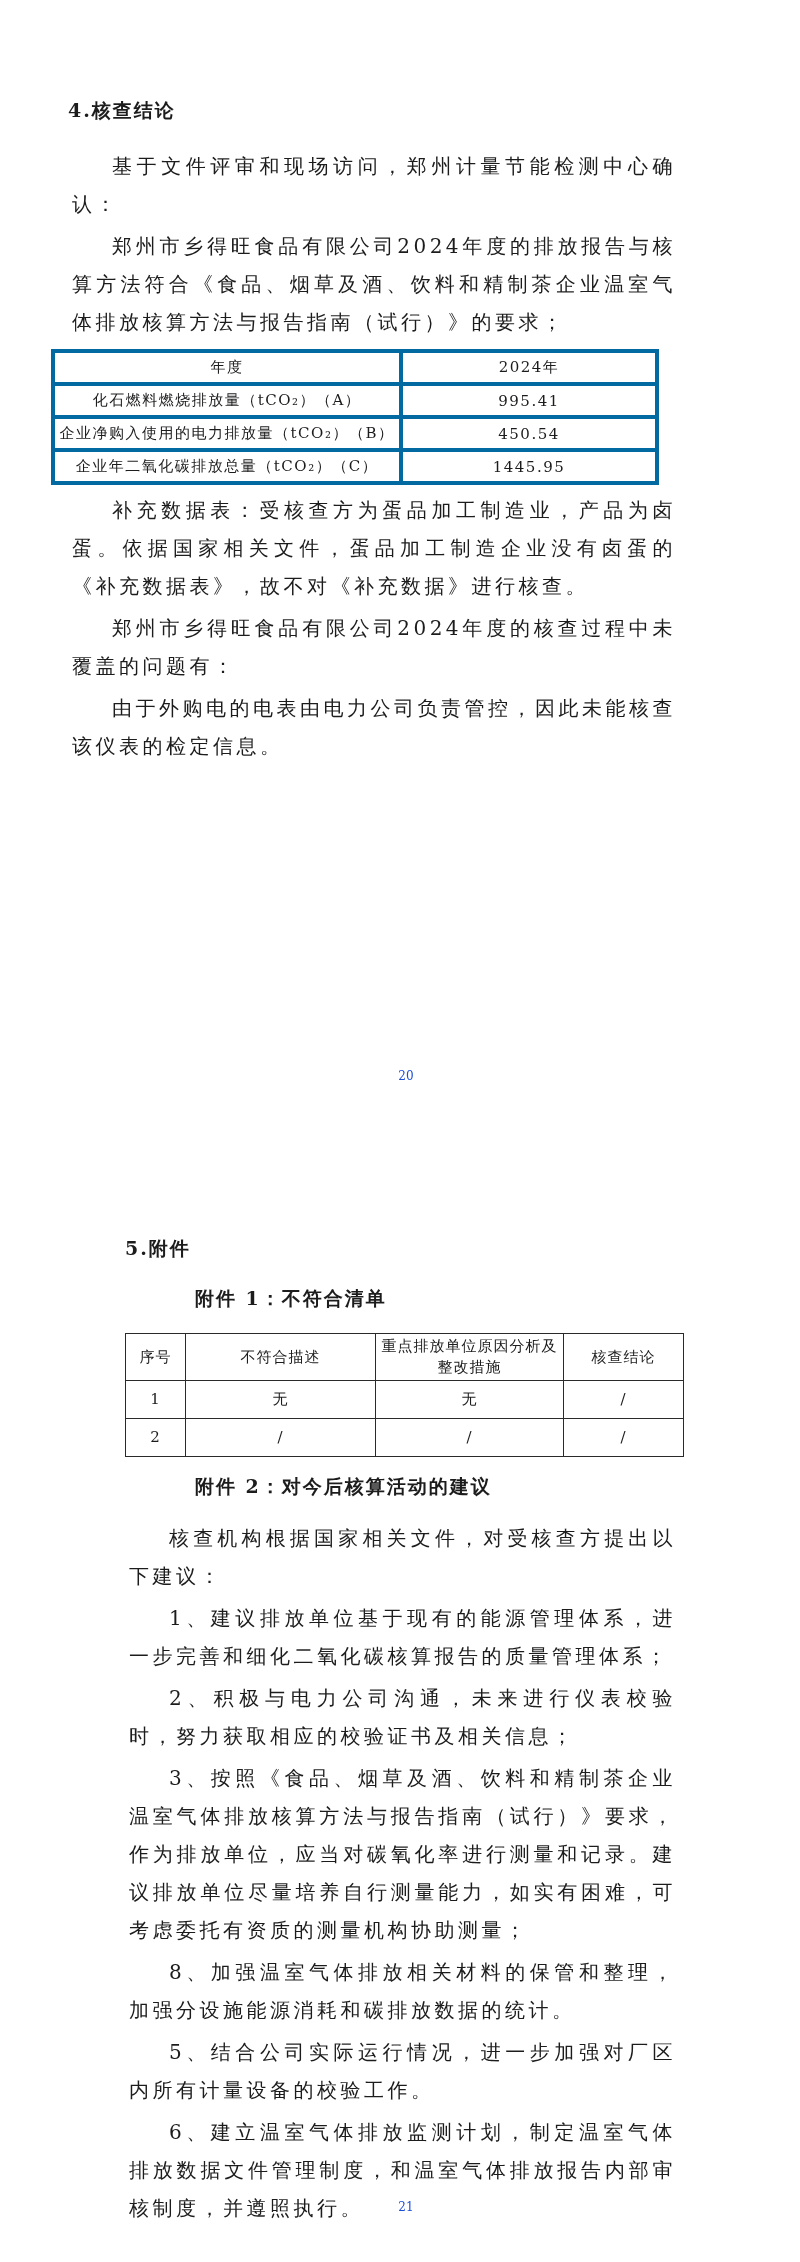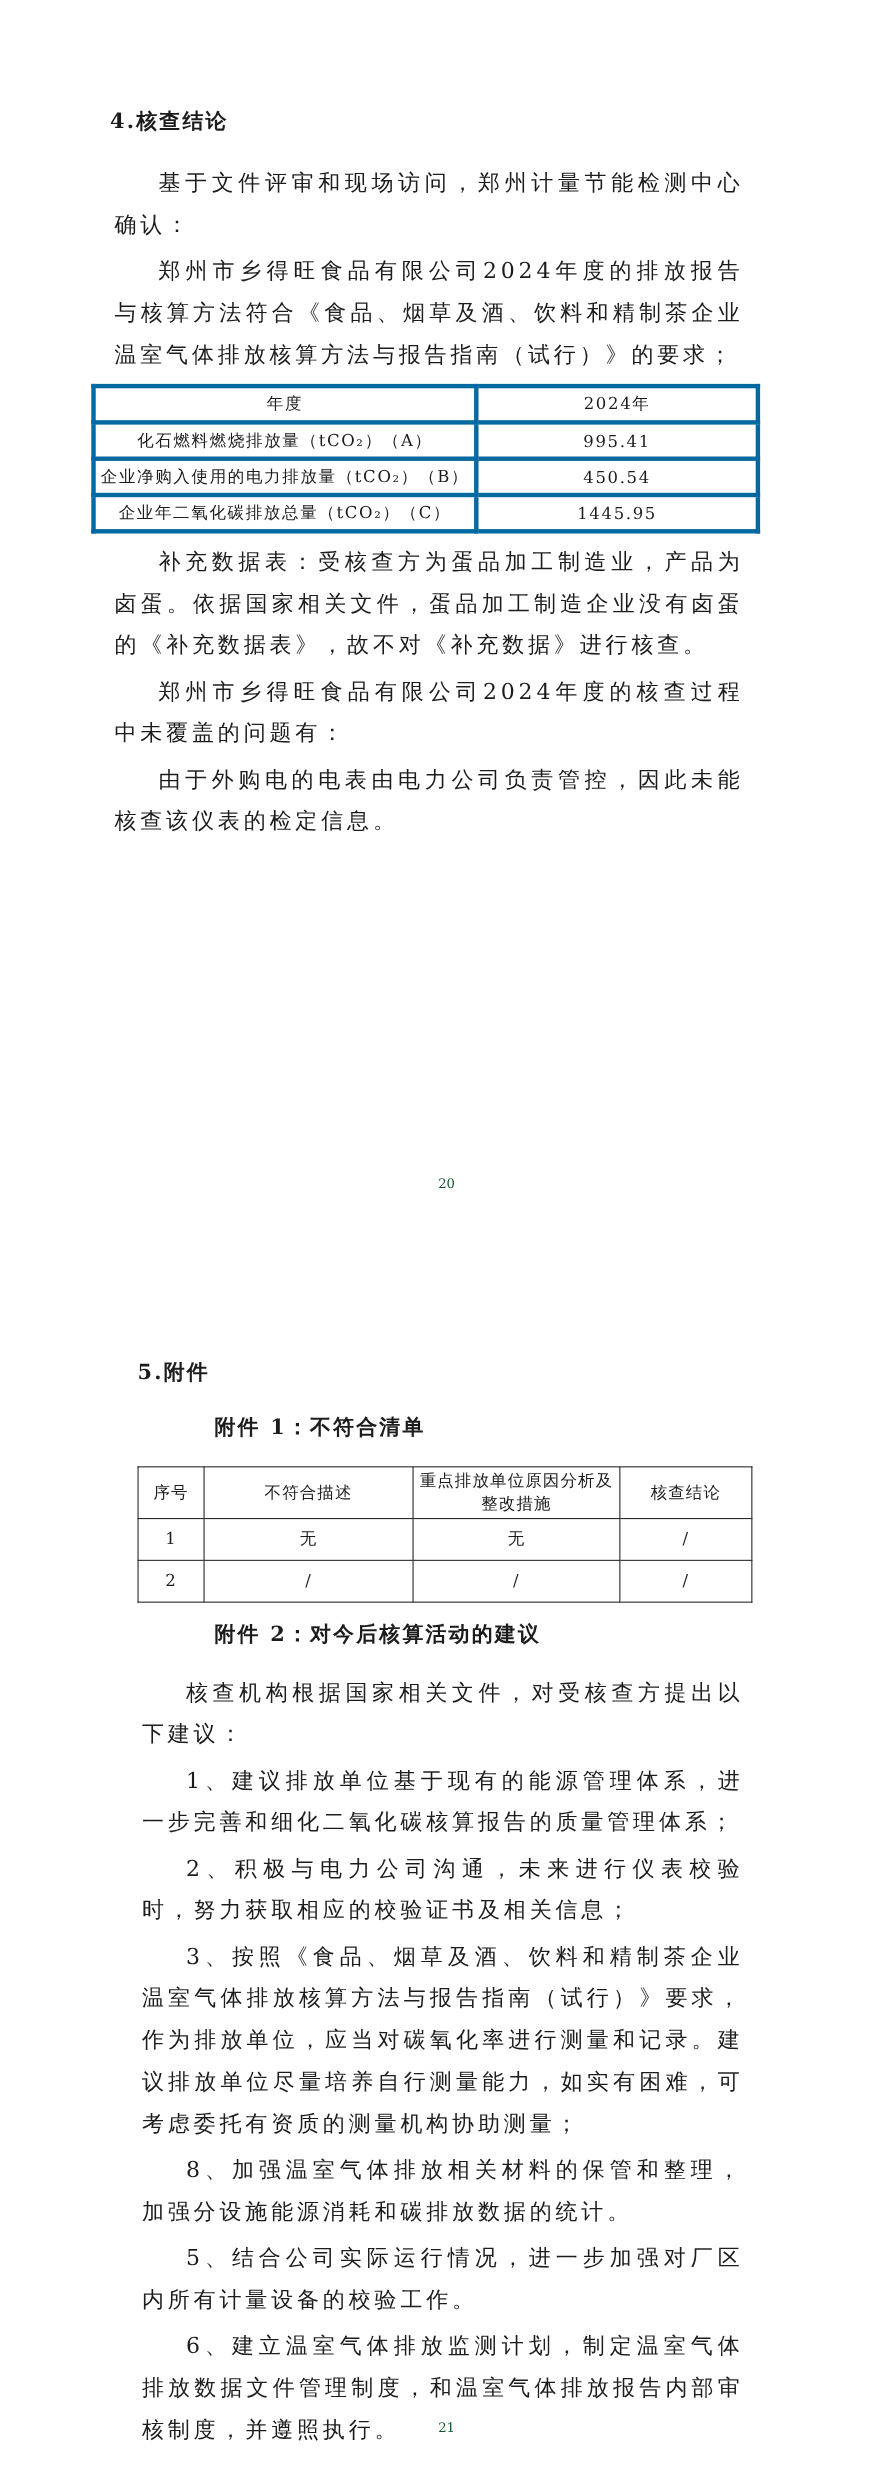--- a/index.html
+++ b/index.html
@@ -13,21 +13,21 @@
     color: #1c1c1c;
   }
   .page {
     position: relative;
     width: 800px;
     height: 1131px;
     background: #ffffff;
     overflow: hidden;
   }
   .content {
-    padding: 97px 120px 0 100px;
+    padding: 97px 120px 0 68px;
   }
   .content2 {
     padding: 104px 120px 0 125px;
   }
   h2.sec {
     font-size: 19px;
     line-height: 26px;
     font-weight: bold;
     letter-spacing: 2px;
     margin: 0 0 24px 0;
@@ -82,21 +82,21 @@
   }
   table.t2 th { height: 46px; }
   table.t2 td { height: 37px; }
   .pagenum {
     position: absolute;
     left: 12px;
     right: 0;
     bottom: 48px;
     text-align: center;
     font-size: 12px;
-    color: #14532d;
+    color: #1d4ed8;
   }
 </style>
 </head>
 <body>
 
 <div class="page">
   <div class="content">
 
     <h2 class="sec">4.核查结论</h2>
 

